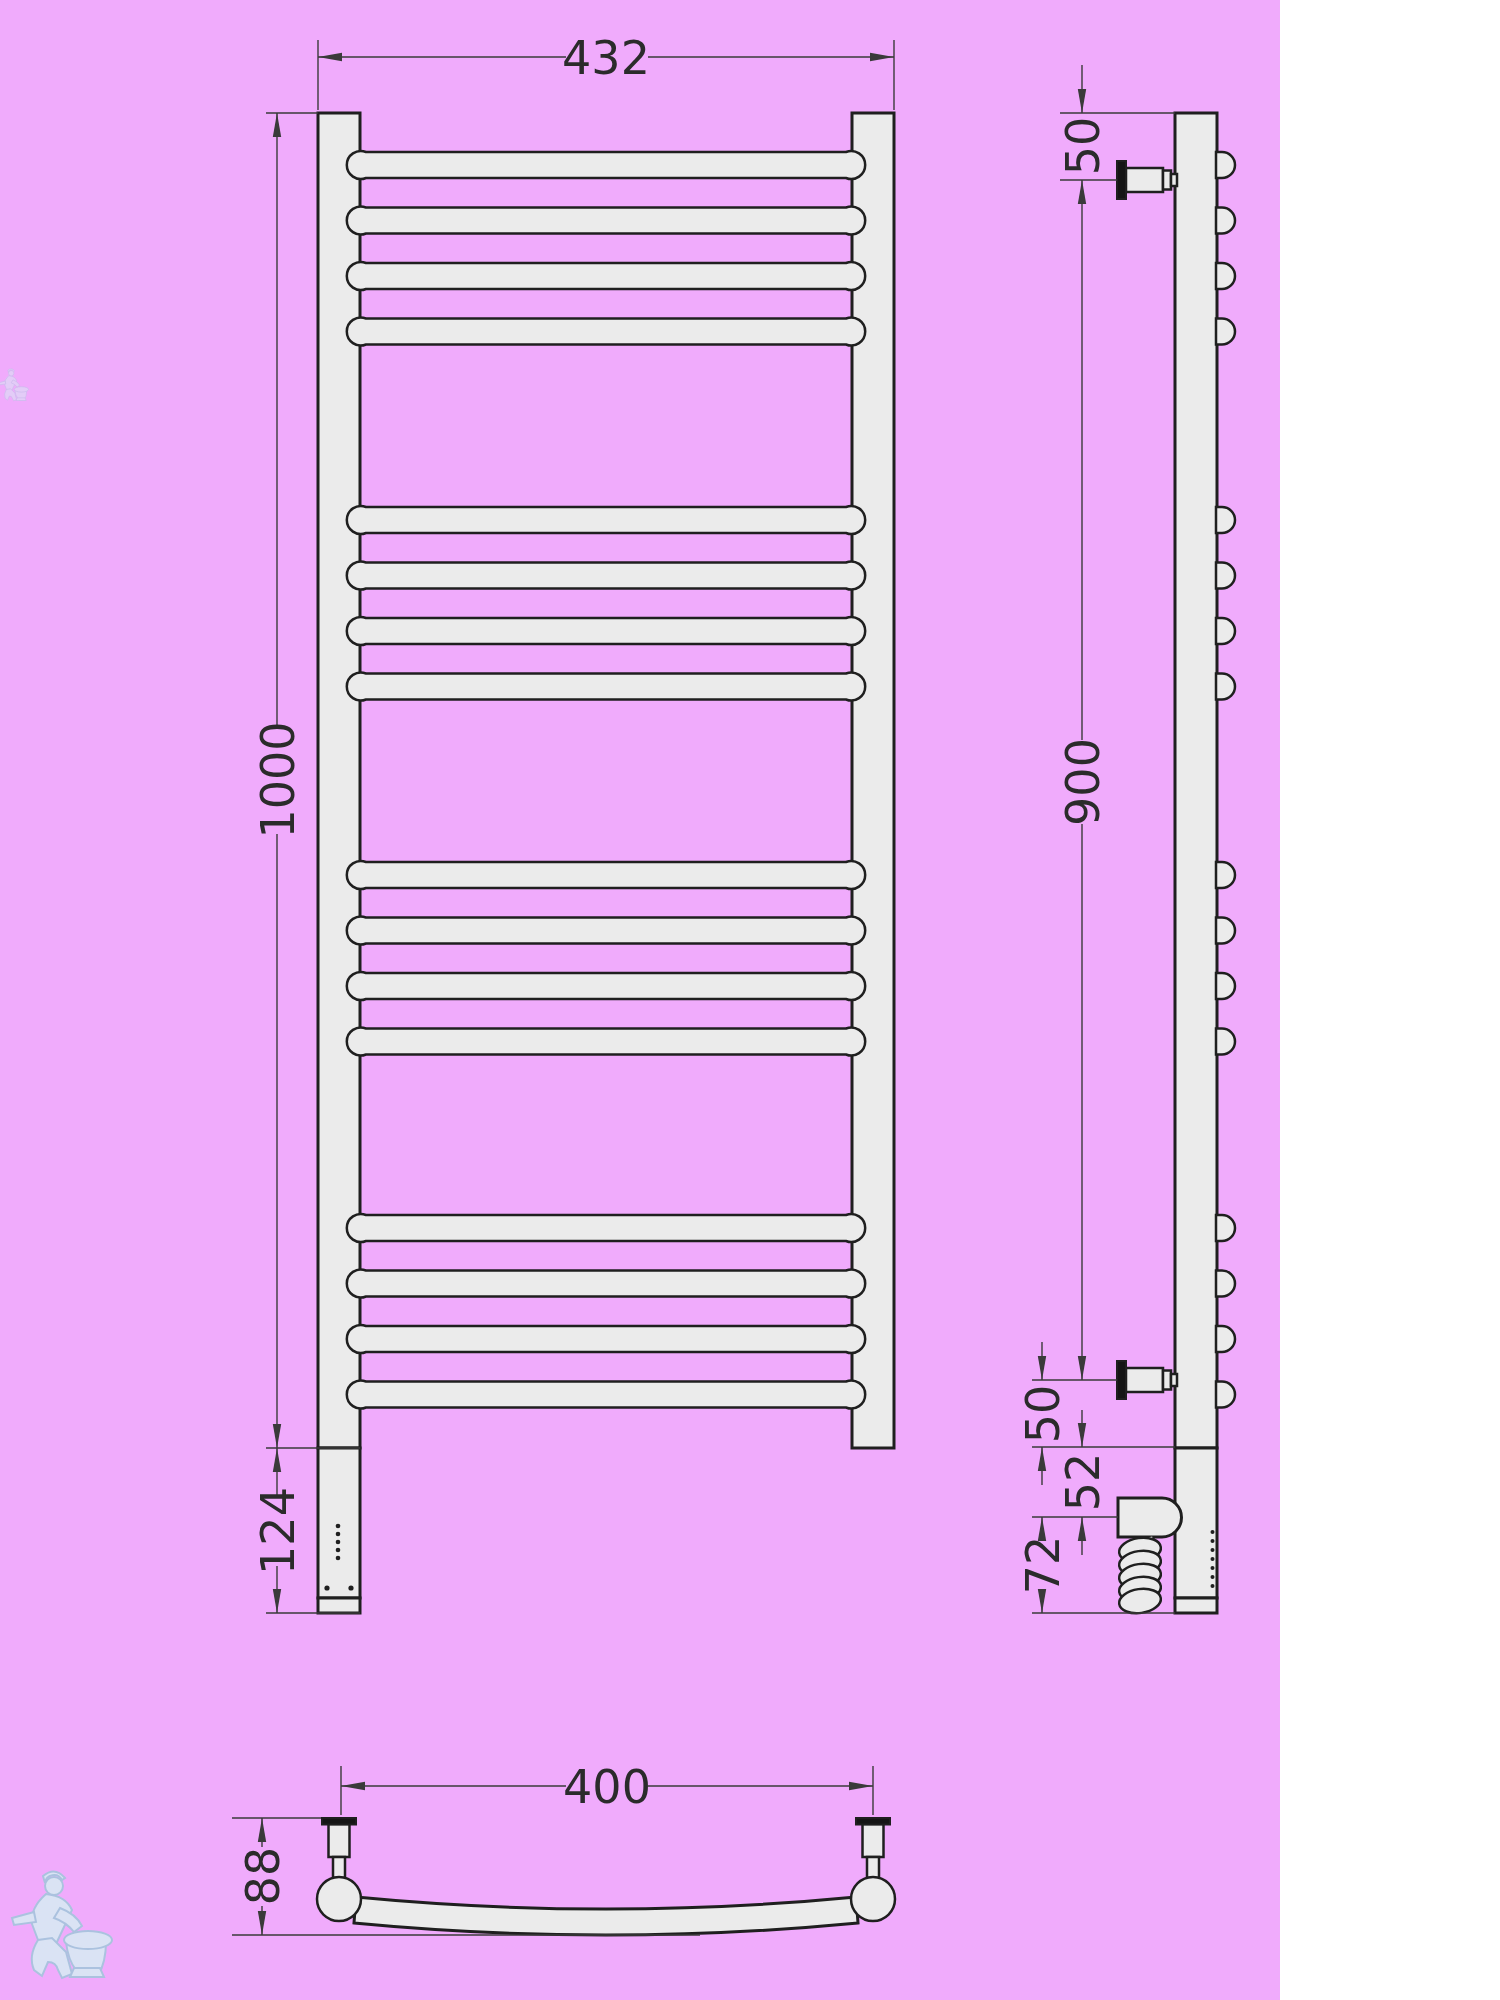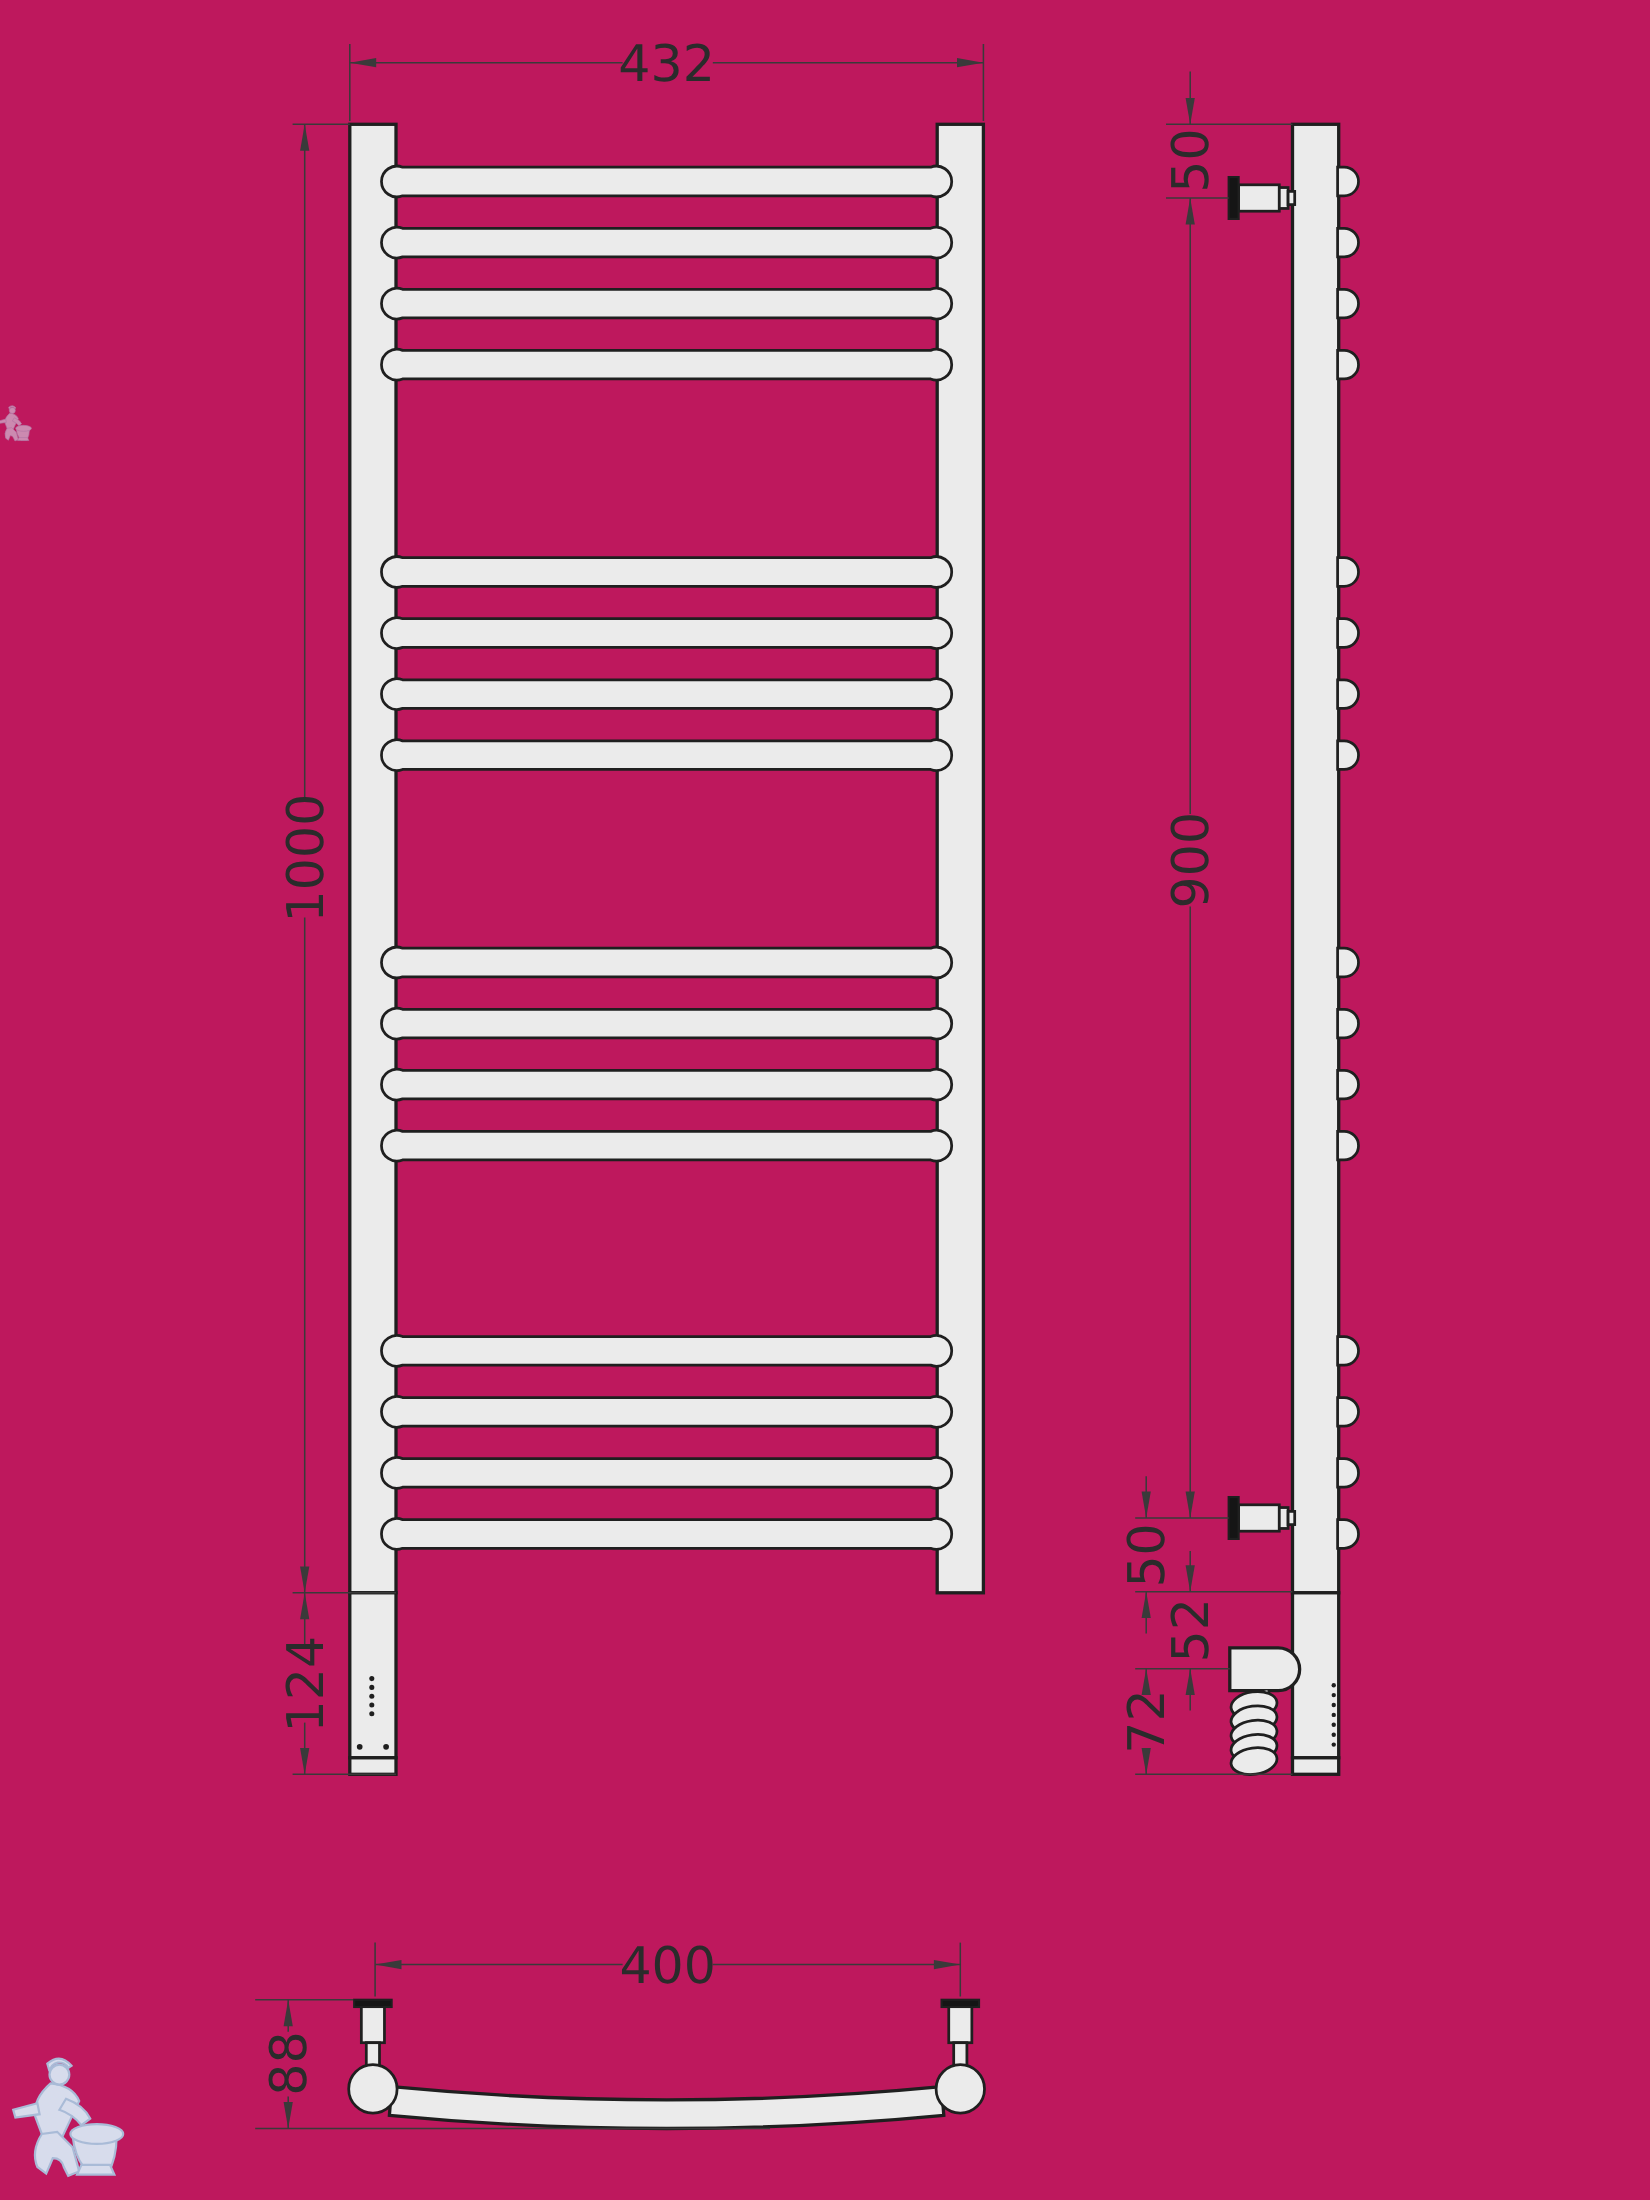--- a/index.html
+++ b/index.html
@@ -1,16 +1,16 @@
 <!DOCTYPE html>
 <html><head>
 <meta charset="utf-8">
 <style>
   html,body{margin:0;padding:0;background:#fff;}
-  .sheet{position:relative;width:1500px;height:2000px;background:#be185d;overflow:hidden;
+  .sheet{position:relative;width:1280px;height:2000px;background:#f0abfc;overflow:hidden;
          font-family:"DejaVu Sans", sans-serif;}
   svg{display:block;}
   svg text{font-family:"DejaVu Sans", sans-serif;font-size:46px;fill:#2b2b2b;}
   .outline{fill:#ebebeb;stroke:#1f1f1f;stroke-width:3;}
   .outline-thin{fill:#ebebeb;stroke:#1f1f1f;stroke-width:2.5;}
   .dark{fill:#151515;stroke:#1f1f1f;stroke-width:2;}
   .dim{stroke:#3a3a3a;stroke-width:1.4;fill:none;}
   .arr{fill:#3a3a3a;stroke:none;}
   .dot{fill:#1f1f1f;stroke:none;}
   .wm{opacity:.95;}

